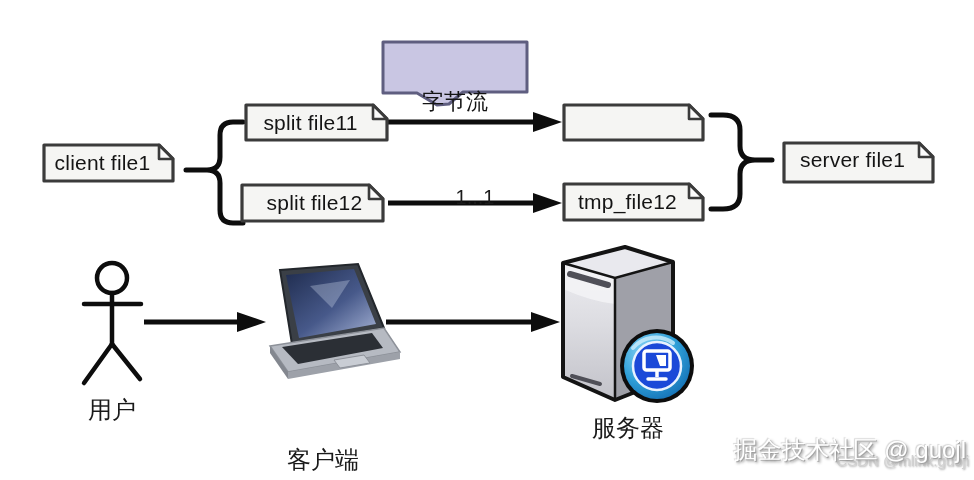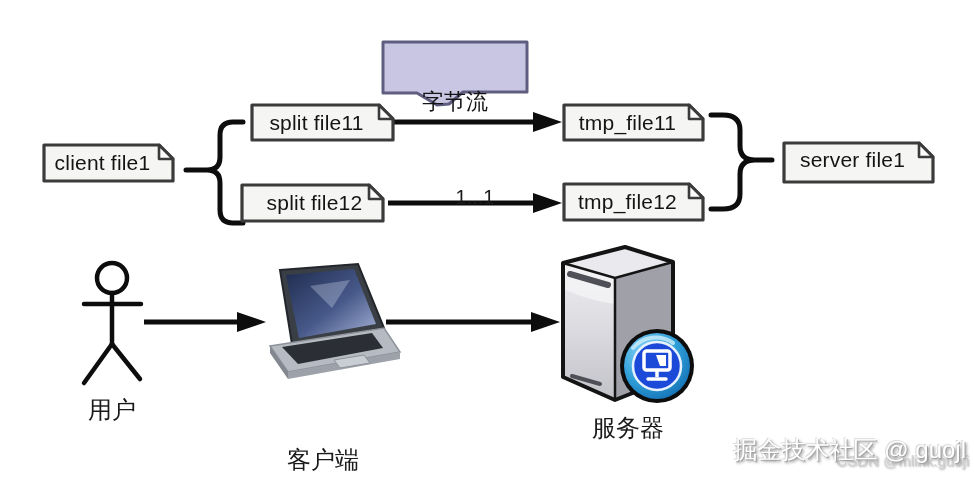--- a/index.html
+++ b/index.html
@@ -136,42 +136,41 @@
   </svg>
 
   <div class="note" style="left:42px; top:143px; width:133px; height:40px;">
     <svg width="133" height="40">
       <path d="M2,2 H117 L131,16 V38 H2 Z" fill="#f5f5f3" stroke="#3b3b3b" stroke-width="3.2" stroke-linejoin="round"></path>
       <path d="M117,2 V16 H131 Z" fill="#fbfbfb" stroke="#3b3b3b" stroke-width="2.6" stroke-linejoin="round"></path>
     </svg>
     <span class="lbl">client file1</span>
   </div>
 
-  <div class="note" style="left:250px; top:103px; width:145px; height:39px;">
+  <div class="note" style="left:244px; top:103px; width:145px; height:39px;">
     <svg width="145" height="39">
       <path d="M2,2 H129 L143,16 V37 H2 Z" fill="#f5f5f3" stroke="#3b3b3b" stroke-width="3.2" stroke-linejoin="round"></path>
       <path d="M129,2 V16 H143 Z" fill="#fbfbfb" stroke="#3b3b3b" stroke-width="2.6" stroke-linejoin="round"></path>
     </svg>
     <span class="lbl">split file11</span>
   </div>
 
   <div class="note" style="left:240px; top:183px; width:145px; height:40px;padding-left:8px;">
     <svg width="145" height="40">
       <path d="M2,2 H129 L143,16 V38 H2 Z" fill="#f5f5f3" stroke="#3b3b3b" stroke-width="3.2" stroke-linejoin="round"></path>
       <path d="M129,2 V16 H143 Z" fill="#fbfbfb" stroke="#3b3b3b" stroke-width="2.6" stroke-linejoin="round"></path>
     </svg>
     <span class="lbl">split file12</span>
   </div>
 
   <div class="note" style="left:562px; top:103px; width:143px; height:39px;">
     <svg width="143" height="39">
       <path d="M2,2 H127 L141,16 V37 H2 Z" fill="#f5f5f3" stroke="#3b3b3b" stroke-width="3.2" stroke-linejoin="round"></path>
       <path d="M127,2 V16 H141 Z" fill="#fbfbfb" stroke="#3b3b3b" stroke-width="2.6" stroke-linejoin="round"></path>
     </svg>
-    <span class="lbl">tmp_file11</span>
   </div>
 
   <div class="note" style="left:562px; top:182px; width:143px; height:40px;">
     <svg width="143" height="40">
       <path d="M2,2 H127 L141,16 V38 H2 Z" fill="#f5f5f3" stroke="#3b3b3b" stroke-width="3.2" stroke-linejoin="round"></path>
       <path d="M127,2 V16 H141 Z" fill="#fbfbfb" stroke="#3b3b3b" stroke-width="2.6" stroke-linejoin="round"></path>
     </svg>
     <span class="lbl">tmp_file12</span>
   </div>
 

